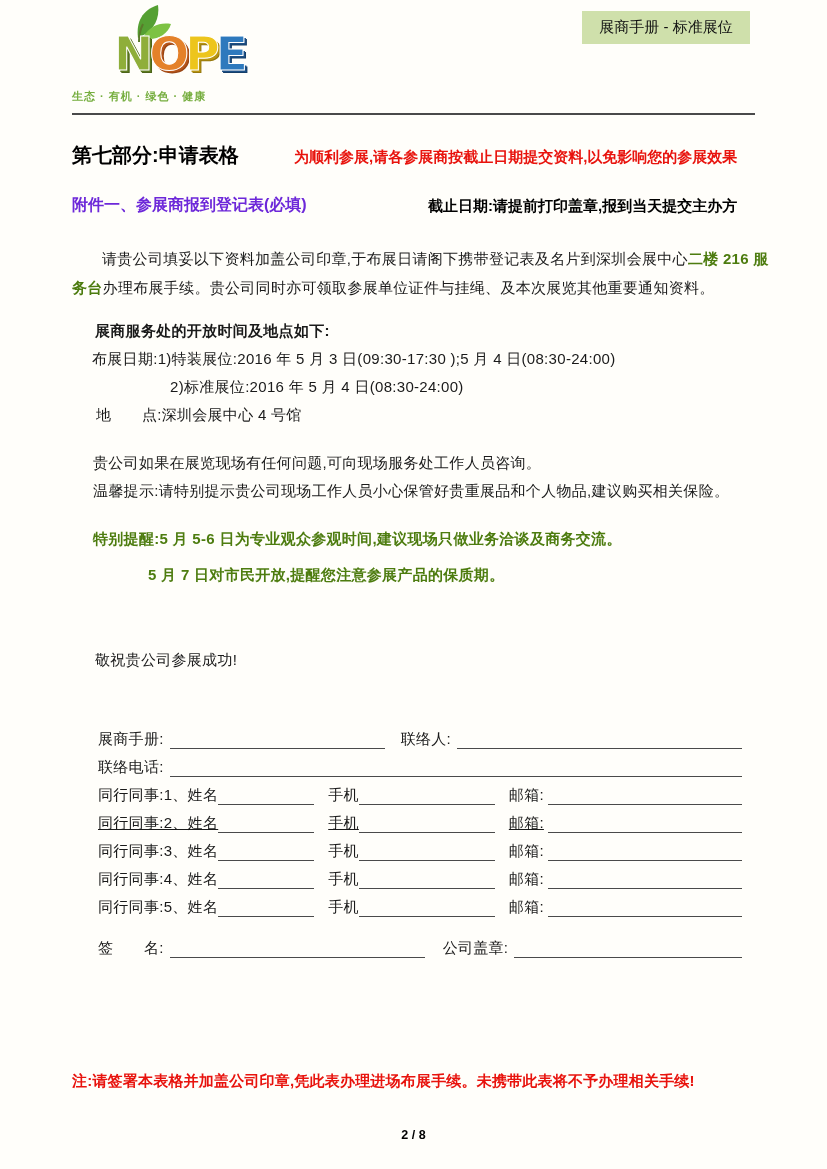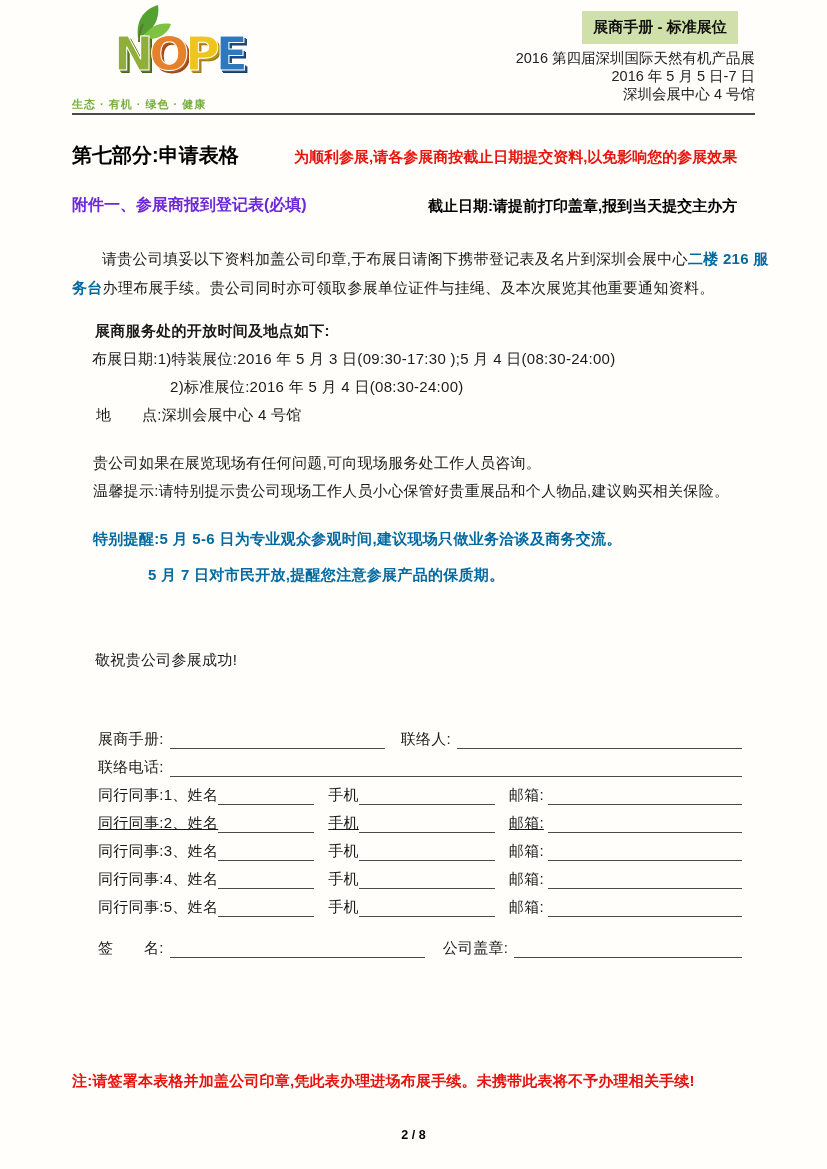--- a/index.html
+++ b/index.html
@@ -25,42 +25,42 @@
     letter-spacing: -4px;
     margin-left: 44px;
     -webkit-text-stroke: 1px #ffffff;
   }
   .ltr-n { color: #8fae3a; text-shadow: 2px 2px 0 #5d7a1f, 3px 3px 0 #4c6419; }
   .ltr-o { color: #e4812a; text-shadow: 2px 2px 0 #b5541a, 3px 3px 0 #984414; }
   .ltr-p { color: #edc51c; text-shadow: 2px 2px 0 #b89412, 3px 3px 0 #97790e; }
   .ltr-e { color: #2e79bd; text-shadow: 2px 2px 0 #1c4f85, 3px 3px 0 #153e69; }
   .leaf-icon { position: absolute; left: 48px; top: -2px; }
   .tagline {
-    left: 72px; top: 97px;
+    left: 72px; top: 89px;
     font-size: 11px; font-weight: bold; letter-spacing: 1px;
     color: #76ae3f;
   }
   .header-rule { left: 72px; top: 113px; width: 683px; border-top: 2px solid #4a4a4a; height: 0; }
   .badge {
-    left: 582px; top: 11px; width: 156px; height: 33px;
+    left: 582px; top: 11px; width: 168px; height: 33px;
     background: #cfe0ab;
     display: flex; align-items: center; justify-content: center;
-    font-weight: bold; font-size: 15px; color: #111;
+    font-weight: normal; font-size: 15px; color: #111;
   }
   .hdr-lines { right: 72px; top: 49px; text-align: right; font-size: 14.5px; line-height: 18px; color: #222; }
 
   
   .sec-title { left: 72px; top: 142px; font-size: 20px; font-weight: bold; color: #000; }
   .sec-title-note { left: 294px; top: 148px; font-size: 15px; font-weight: bold; color: #e8130d; }
   .attach-title { left: 72px; top: 195px; font-size: 16px; font-weight: bold; color: #6d28d9; }
   .deadline-note { left: 428px; top: 197px; font-size: 15px; font-weight: bold; color: #000; }
 
   
   .bodyline { font-size: 15px; line-height: 20px; color: #1a1a1a; letter-spacing: 0.3px; }
-  .red { color: #0369a1; font-weight: bold; }
+  .red { color: #4d7c0f; font-weight: bold; }
   .b { font-weight: bold; }
 
   
   .form-row {
     position: absolute; left: 98px; right: 85px; height: 21px;
     display: flex; align-items: flex-end;
     font-size: 15px; letter-spacing: 0.3px;
   }
   .form-row .lbl { line-height: 20px; white-space: nowrap; }
   .uline { display: inline-block; height: 20px; border-bottom: 1.4px solid #4a4a4a; }
@@ -79,25 +79,20 @@
       <path d="M22 36 C20 20 26 8 42 3 C44 16 38 28 26 34 Z" fill="#55a033"></path>
       <path d="M28 34 C34 24 44 20 55 22 C52 32 42 38 31 37 Z" fill="#7dc243"></path>
       <path d="M23 40 C23 34 24 28 27 22" stroke="#5a7a2a" stroke-width="2" fill="none"></path>
     </svg>
     <div class="logo-letters"><span class="ltr-n">N</span><span class="ltr-o">O</span><span class="ltr-p">P</span><span class="ltr-e">E</span></div>
   </div>
   <div class="abs tagline">生态 · 有机 · 绿色 · 健康</div>
   <div class="abs header-rule"></div>
 
   <div class="abs badge">展商手册 - 标准展位</div>
-  <div class="abs hdr-lines">
-    <div>2016 第四届深圳国际天然有机产品展</div>
-    <div>2016 年 5 月 5 日-7 日</div>
-    <div>深圳会展中心 4 号馆</div>
-  </div>
 
   <div class="abs sec-title">第七部分:申请表格</div>
   <div class="abs sec-title-note">为顺利参展,请各参展商按截止日期提交资料,以免影响您的参展效果</div>
   <div class="abs attach-title">附件一、参展商报到登记表(必填)</div>
   <div class="abs deadline-note">截止日期:请提前打印盖章,报到当天提交主办方</div>
 
   <div class="abs bodyline" style="left:102px; top:249px;"><span>请贵公司填妥以下资料加盖公司印章,于布展日请阁下携带登记表及名片到深圳会展中心</span><span class="red">二楼 216 服</span></div>
   <div class="abs bodyline" style="left:72px; top:278px;"><span class="red">务台</span><span>办理布展手续。贵公司同时亦可领取参展单位证件与挂绳、及本次展览其他重要通知资料。</span></div>
 
   <div class="abs bodyline b" style="left:95px; top:321px;">展商服务处的开放时间及地点如下:</div>

